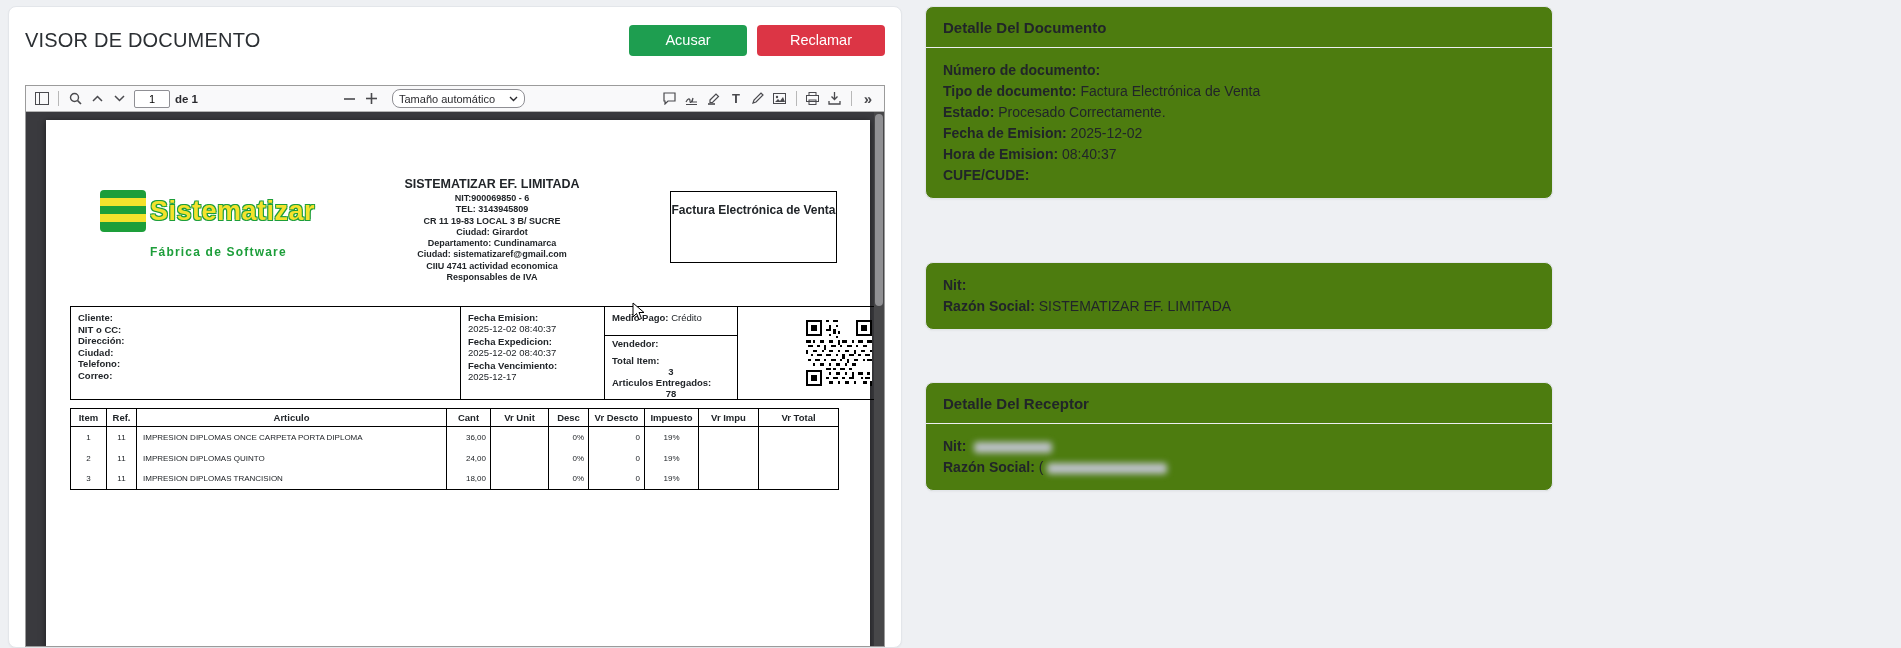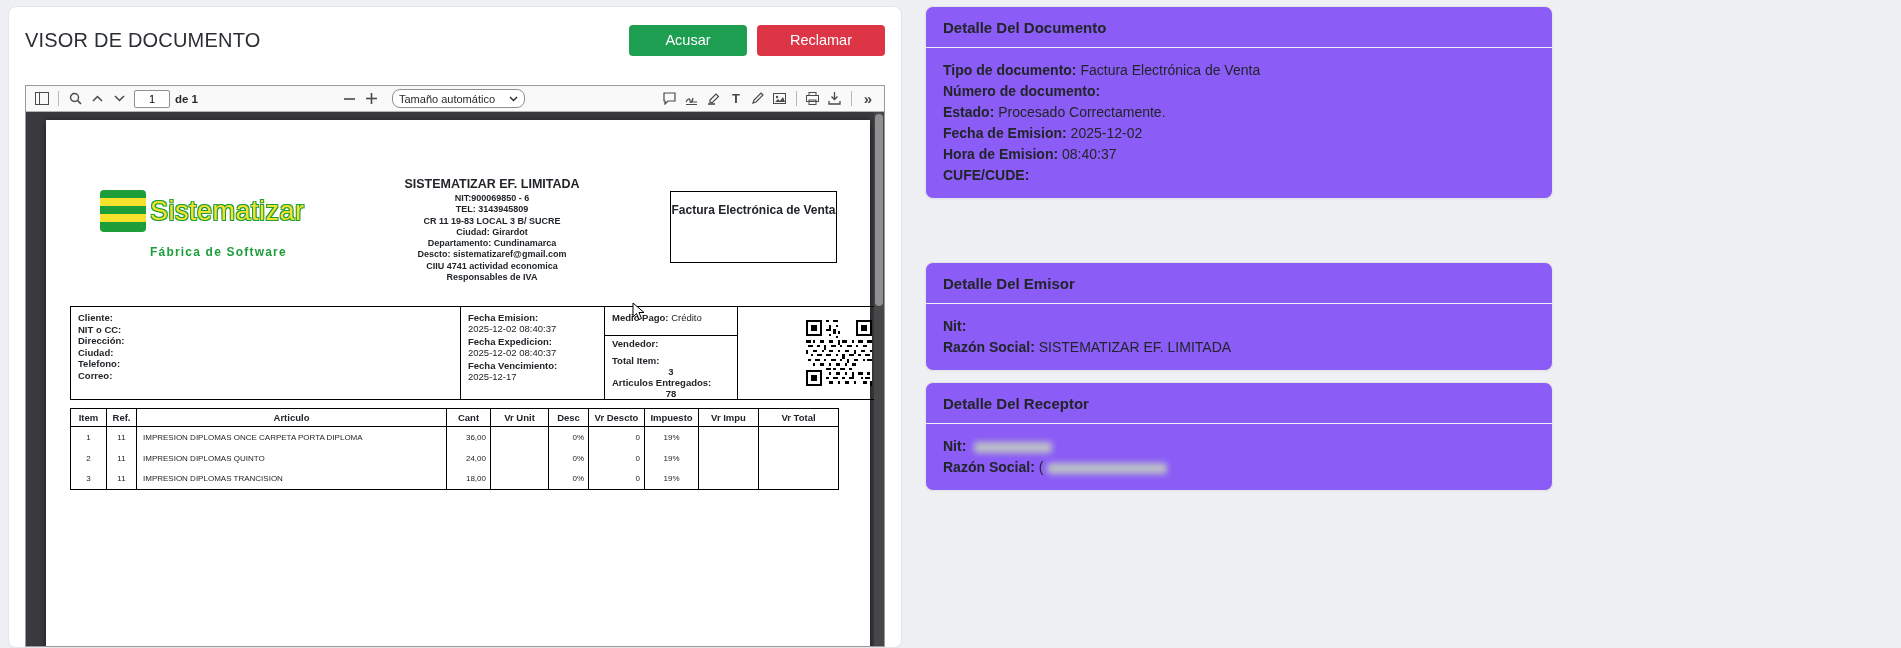--- a/index.html
+++ b/index.html
@@ -29,21 +29,21 @@
   .pdf-scrollbar { position:absolute; right:0; top:0; bottom:0; width:10px; background:#474749; }
   .pdf-thumb { position:absolute; top:2px; left:1px; width:8px; height:192px; background:#909093; border-radius:4px; cursor:pointer; }
 
   
   .pdf-page { position:absolute; left:20px; top:8px; width:824px; height:860px; background:#fff; box-shadow:0 1px 6px rgba(0,0,0,.55); font-family:"Liberation Sans", sans-serif; }
   .inv-logo { position:absolute; left:54px; top:70px; width:250px; }
   .logo-row { display:flex; align-items:center; gap:4px; }
   .logo-mark { width:46px; height:42px; background:
       linear-gradient(#1d9e3a 0 8px, #f4e22c 8px 16px, #1d9e3a 16px 24px, #f4e22c 24px 32px, #1d9e3a 32px 42px);
       border-radius:4px; }
-  .logo-word { font-size:27px; font-weight:normal; color:#f4e22c; text-shadow:-1px -1px 0 #1d9e3a, 1px -1px 0 #1d9e3a, -1px 1px 0 #1d9e3a, 1px 1px 0 #1d9e3a; letter-spacing:.5px; line-height:1; }
+  .logo-word { font-size:27px; font-weight:bold; color:#f4e22c; text-shadow:-1px -1px 0 #1d9e3a, 1px -1px 0 #1d9e3a, -1px 1px 0 #1d9e3a, 1px 1px 0 #1d9e3a; letter-spacing:.5px; line-height:1; }
   .logo-sub { font-size:12px; font-weight:bold; color:#1d9e3a; letter-spacing:1.2px; margin:13px 0 0 50px; }
   .inv-company { position:absolute; left:316px; top:57px; width:260px; text-align:center; }
   .inv-company .name { font-size:12.5px; font-weight:bold; margin-bottom:2px; }
   .inv-company .line { font-size:9px; font-weight:bold; line-height:11.3px; }
   .inv-docbox { position:absolute; left:624px; top:71px; width:167px; height:72px; border:1px solid #000; text-align:center; font-size:12px; font-weight:bold; padding-top:11px; line-height:15px; }
 
   .inv-meta { position:absolute; left:24px; top:186px; width:870px; height:94px; border:1px solid #000; display:flex; font-size:9.5px; font-weight:bold; }
   .meta-col { border-right:1px solid #000; padding:5px 7px; }
   .meta-col:last-child { border-right:none; }
   .meta-c1 { width:390px; line-height:11.5px; }
@@ -58,21 +58,21 @@
   .inv-items { position:absolute; left:24px; top:288px; width:768px; border-collapse:collapse; table-layout:fixed; }
   .inv-items th { border:1px solid #000; font-size:9.5px; font-weight:bold; height:18px; padding:0 3px; }
   .inv-items td { border-left:1px solid #000; border-right:1px solid #000; font-size:8px; height:21px; padding:0 4px; text-align:center; }
   .inv-items tbody tr:last-child td { border-bottom:1px solid #000; }
   .inv-items td.left { text-align:left; padding-left:6px; }
   .inv-items td.right { text-align:right; }
 
   .mouse-cursor { position:absolute; left:586px; top:182px; width:13px; height:19px; }
 
   
-  .detail-card { position:absolute; left:925px; width:628px; background:#8b5cf6; border:1px solid #e3e6ea; border-radius:8px; box-shadow:0 1px 2px rgba(0,0,0,.04); }
+  .detail-card { position:absolute; left:925px; width:628px; background:#4d7c0f; border:1px solid #e3e6ea; border-radius:8px; box-shadow:0 1px 2px rgba(0,0,0,.04); }
   .detail-head { padding:12px 17px 11px; font-size:15px; font-weight:bold; border-bottom:1px solid #edeff1; }
   .detail-body { padding:12px 17px; font-size:14px; line-height:21px; }
   .fld b { font-weight:bold; }
   .blurred { display:inline-block; height:11px; border-radius:3px; background:#bcc1c7; filter:blur(3px); vertical-align:middle; margin-left:4px; }
   .blur-sm { width:78px; } .blur-md { width:120px; }
 
   svg { display:block; }
 </style>
 </head>
 <body>
@@ -192,21 +192,21 @@
           <div class="logo-sub">Fábrica de Software</div>
         </div>
 
         <div class="inv-company">
           <div class="name">SISTEMATIZAR EF. LIMITADA</div>
           <div class="line">NIT:900069850 - 6</div>
           <div class="line">TEL: 3143945809</div>
           <div class="line">CR 11 19-83 LOCAL 3 B/ SUCRE</div>
           <div class="line">Ciudad: Girardot</div>
           <div class="line">Departamento: Cundinamarca</div>
-          <div class="line">Descto: sistematizaref@gmail.com</div>
+          <div class="line">Ciudad: sistematizaref@gmail.com</div>
           <div class="line">CIIU 4741 actividad economica</div>
           <div class="line">Responsables de IVA</div>
         </div>
 
         <div class="inv-docbox">Factura Electrónica de Venta</div>
 
         <div class="inv-meta">
           <div class="meta-col meta-c1">
             <div>Cliente:</div>
             <div>NIT o CC:</div>
@@ -330,31 +330,30 @@
       <div class="pdf-scrollbar">
         <div class="pdf-thumb"></div>
       </div>
     </div>
   </div>
 </div>
 
 <div class="detail-card" style="top:6px;">
   <div class="detail-head">Detalle Del Documento</div>
   <div class="detail-body">
+    <div class="fld"><b>Número de documento:</b> <span></span></div>
     <div class="fld"><b>Tipo de documento:</b> <span>Factura Electrónica de Venta</span></div>
-    <div class="fld"><b>Número de documento:</b> <span></span></div>
     <div class="fld"><b>Estado:</b> <span>Procesado Correctamente.</span></div>
     <div class="fld"><b>Fecha de Emision:</b> <span>2025-12-02</span></div>
     <div class="fld"><b>Hora de Emision:</b> <span>08:40:37</span></div>
     <div class="fld"><b>CUFE/CUDE:</b> <span></span></div>
   </div>
 </div>
 
 <div class="detail-card" style="top:262px;">
-  <div class="detail-head">Detalle Del Emisor</div>
   <div class="detail-body">
     <div class="fld"><b>Nit:</b> <span></span></div>
     <div class="fld"><b>Razón Social:</b> <span>SISTEMATIZAR EF. LIMITADA</span></div>
   </div>
 </div>
 
 <div class="detail-card" style="top:382px;">
   <div class="detail-head">Detalle Del Receptor</div>
   <div class="detail-body">
     <div class="fld"><b>Nit:</b> <span></span><span class="blurred blur-sm"></span></div>

